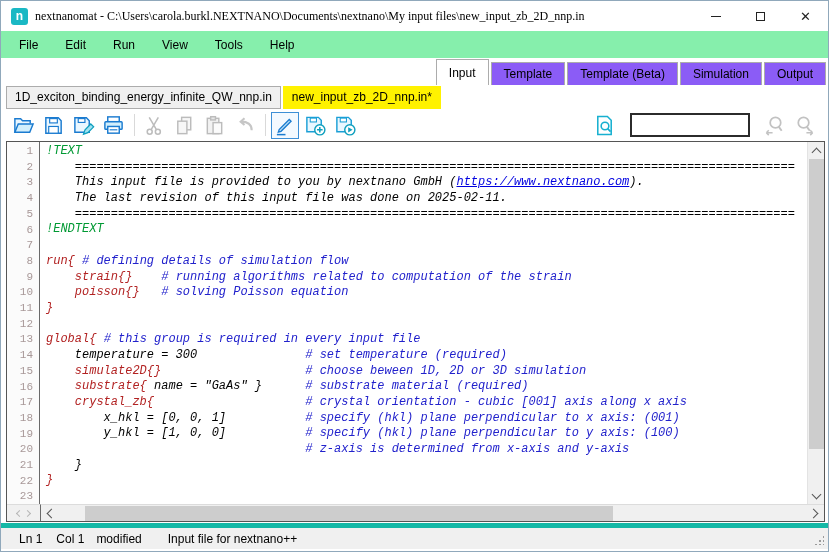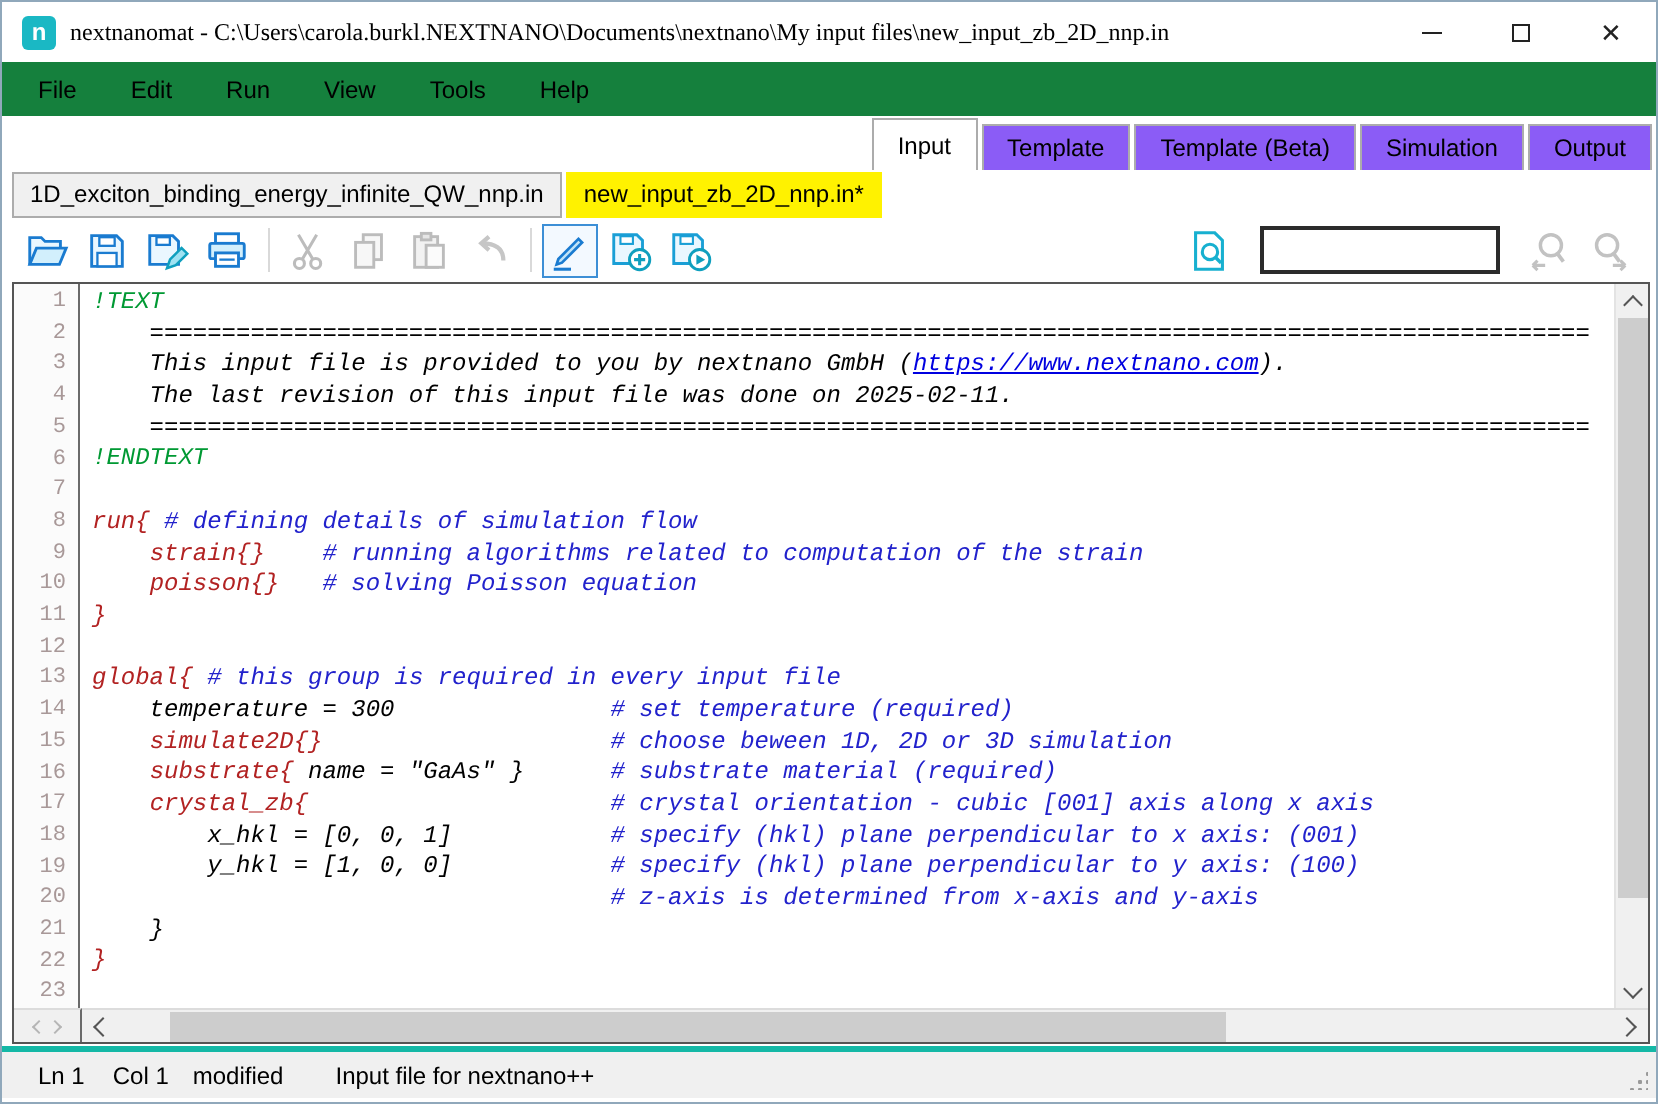--- a/index.html
+++ b/index.html
@@ -12,21 +12,21 @@
   .app-logo { position:absolute; left:10px; top:7px; width:17px; height:17px; background:var(--brand,#1ab8c4);
               border-radius:3px; color:#fff; font-size:12px; font-weight:bold; text-align:center; line-height:16px; }
   .title-text { position:absolute; left:34px; top:8px; font-size:12px; color:#000; white-space:nowrap;font-family:Liberation Serif, serif; }
   .win-controls { position:absolute; right:0; top:0; height:30px; display:flex; }
   .win-btn { width:45px; height:30px; display:flex; align-items:center; justify-content:center; color:#222; }
   .glyph-min { width:10px; height:1px; background:#222; display:block; }
   .glyph-max { width:9px; height:9px; border:1px solid #222; display:block; }
   .glyph-close { font-size:13px; line-height:1; }
 
   
-  .menubar { position:absolute; left:0; top:30px; width:100%; height:27px; background:#15803d; display:flex; align-items:center; padding-left:18px; }
+  .menubar { position:absolute; left:0; top:30px; width:100%; height:27px; background:#86efac; display:flex; align-items:center; padding-left:18px; }
   .menu-item { font-size:12px; color:#000; margin-right:27px; }
 
   
   .maintabs { position:absolute; left:0; top:58px; width:100%; height:26px; padding-left:3px; display:flex; align-items:flex-end;justify-content:flex-end; }
   .main-tab { font-size:12px; color:#000; background:#8b5cf6; border:1px solid #acacac; border-bottom:none;
               padding:4px 12px 5px 12px; margin-right:2px; height:23px; }
   .main-tab.selected { background:#fff; height:26px; padding-top:6px; position:relative; z-index:2; }
 
   
   .filetabs { position:absolute; left:0; top:84px; width:100%; height:25px; padding-left:5px; display:flex; align-items:center;text-align:right; }
@@ -62,21 +62,21 @@
   .chev.up { transform:rotate(-135deg); margin-top:4px; }
   .chev.down { transform:rotate(45deg); margin-bottom:3px; }
   .chev.left { transform:rotate(135deg); margin-left:4px; }
   .chev.right { transform:rotate(-45deg); margin-right:4px; }
   .v-thumb { position:absolute; left:1px; top:17px; width:15px; height:290px; background:#cdcdcd; }
   .h-thumb { position:absolute; left:44px; top:1px; height:15px; width:528px; background:#cdcdcd; }
   .corner-btns { position:absolute; left:0; bottom:0; width:34px; height:17px; background:#f0f0f0; border-top:1px solid #dcdcdc; border-right:1px solid #6a6a6a; display:flex; align-items:center; justify-content:center; gap:3px; }
   .corner-btns .chev { width:5px; height:5px; border-color:#b5b5b5; }
 
   
-  .statusbar { position:absolute; left:0; top:522px; width:100%; height:26px; background:#f0f0f0; border-top:3px solid #14b8a6; display:flex; align-items:center; font-size:12px; color:#000; }
+  .statusbar { position:absolute; left:0; top:522px; width:100%; height:26px; background:#f0f0f0; border-top:5px solid #14b8a6; display:flex; align-items:center; font-size:12px; color:#000; }
   .statusbar span { margin-right:0; }
   .st-ln { margin-left:18px; } .st-col { margin-left:14px; } .st-mod { margin-left:12px; } .st-type { margin-left:26px; }
   .grip { position:absolute; right:4px; bottom:4px; width:10px; height:10px;
           background:radial-gradient(circle at 2px 2px,#9a9a9a 1px,transparent 1.2px) 0 0/4px 4px; clip-path:polygon(100% 0,100% 100%,0 100%); }
 
   svg { display:block; }
 </style>
 </head>
 <body>
 

